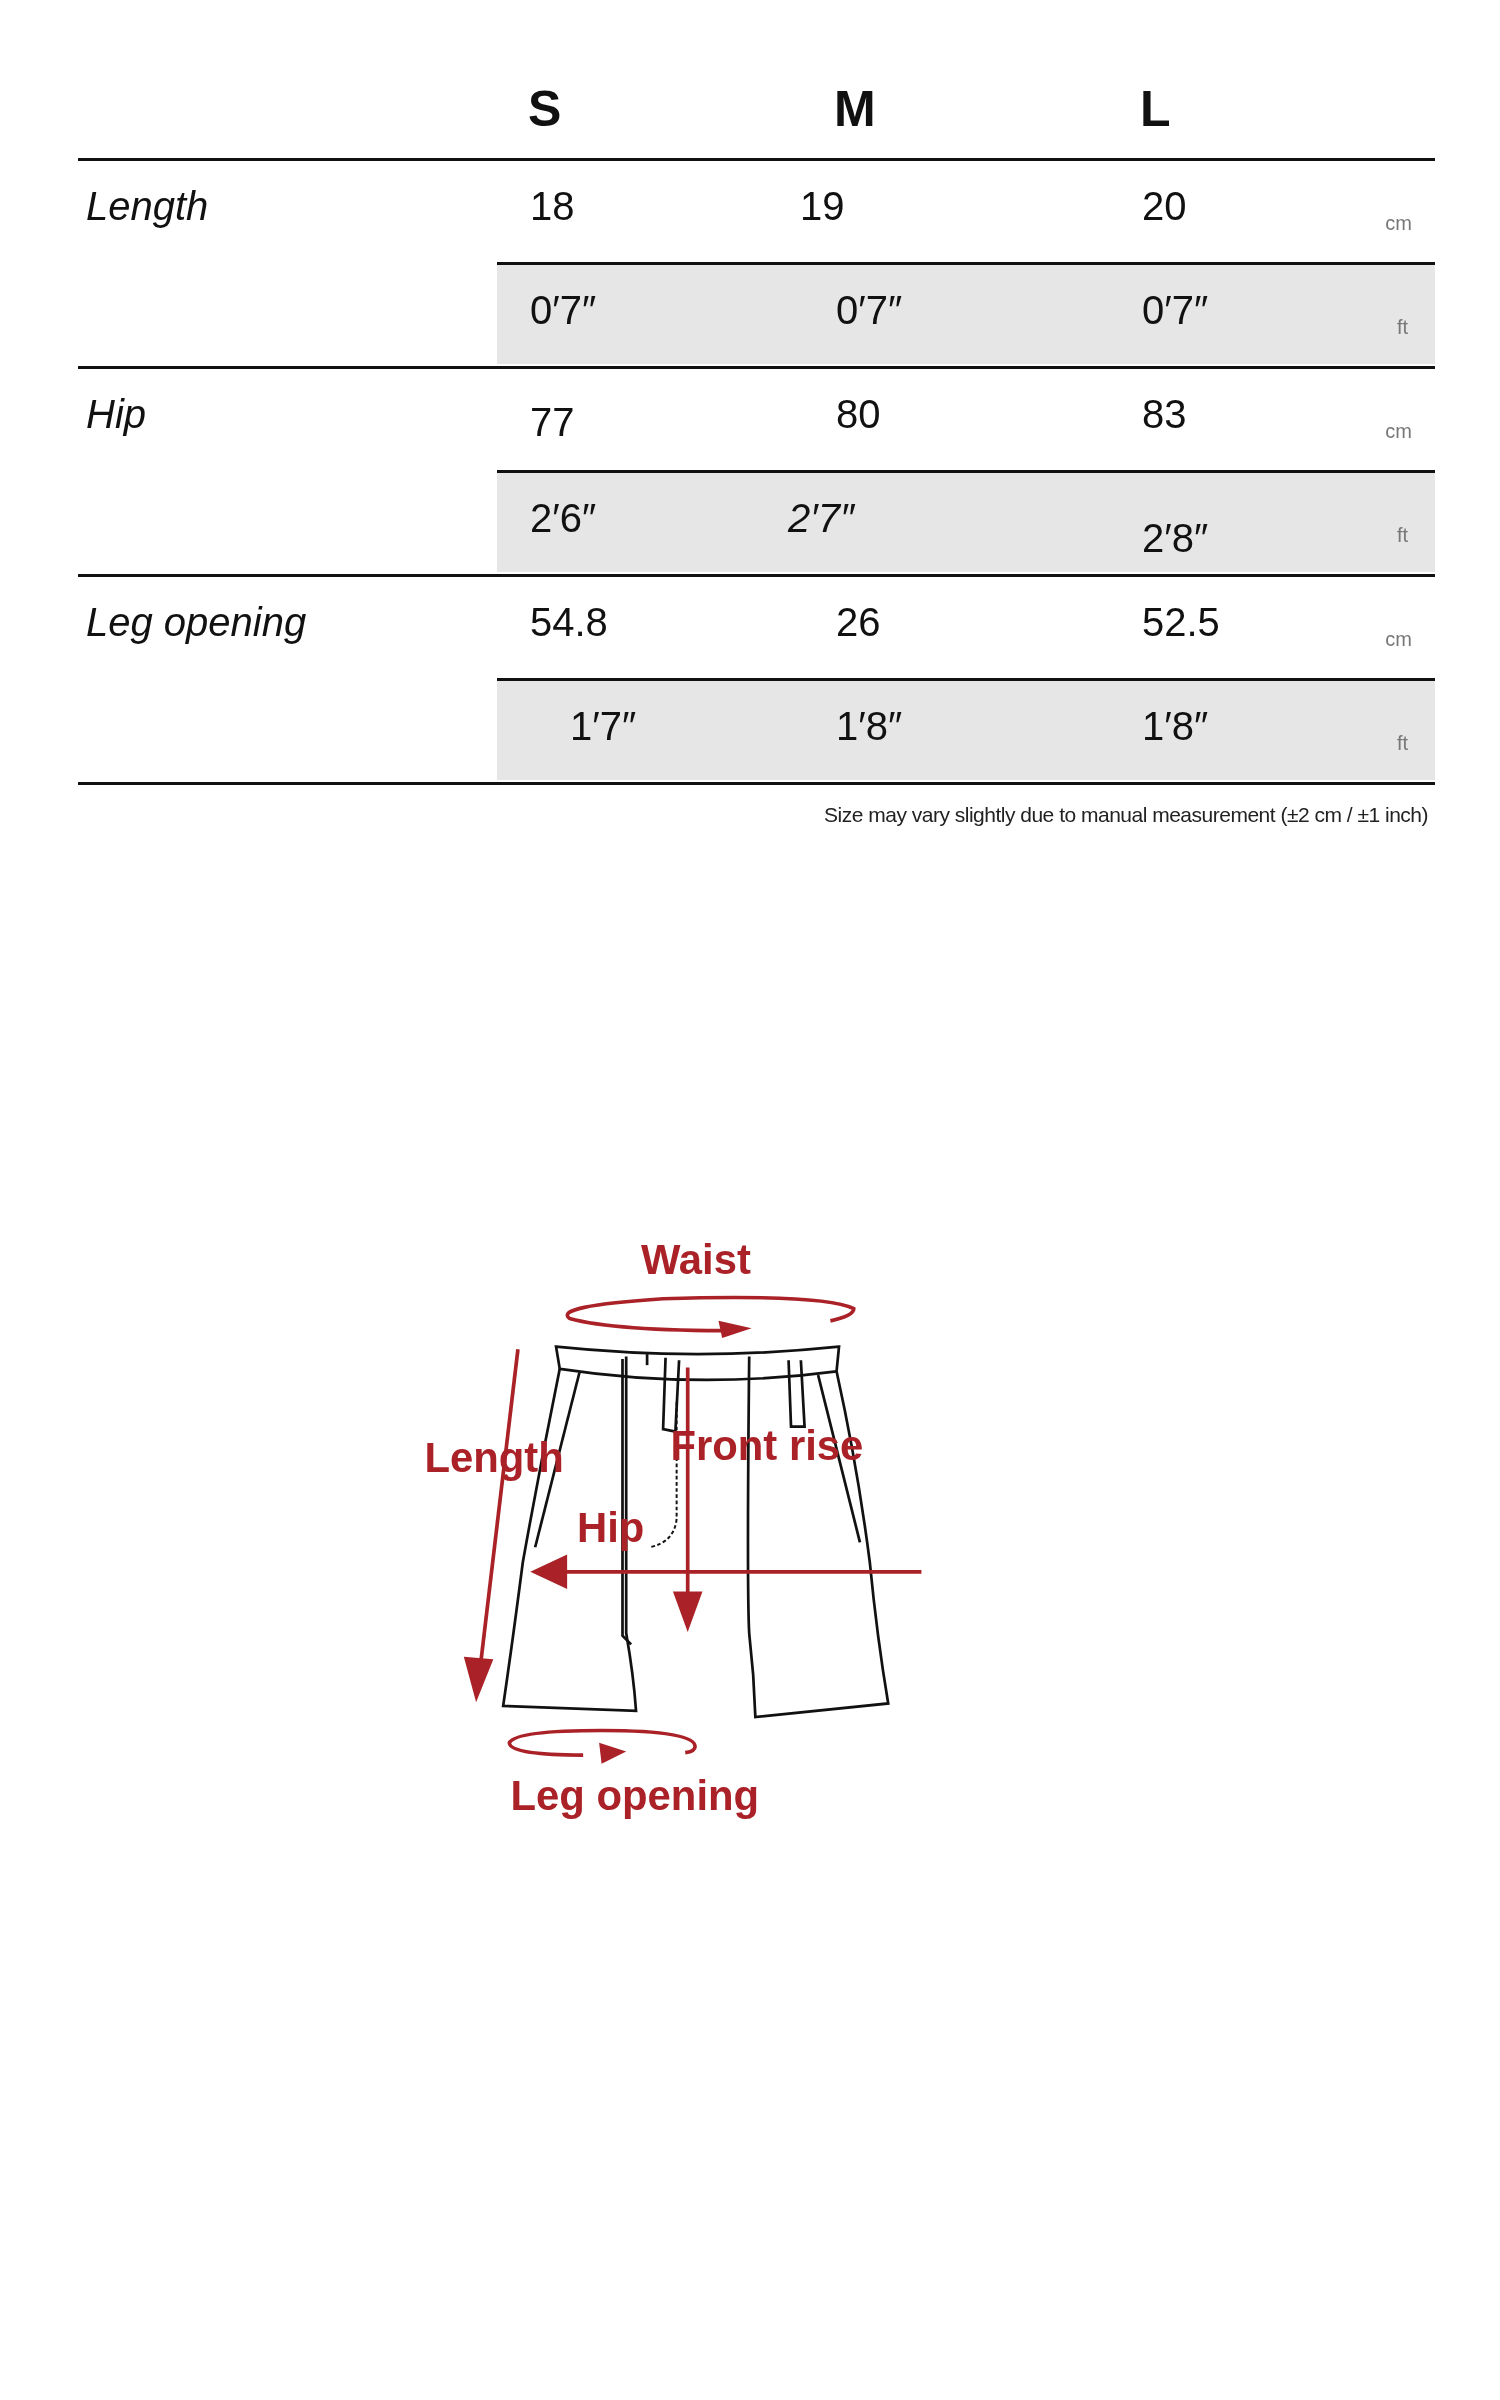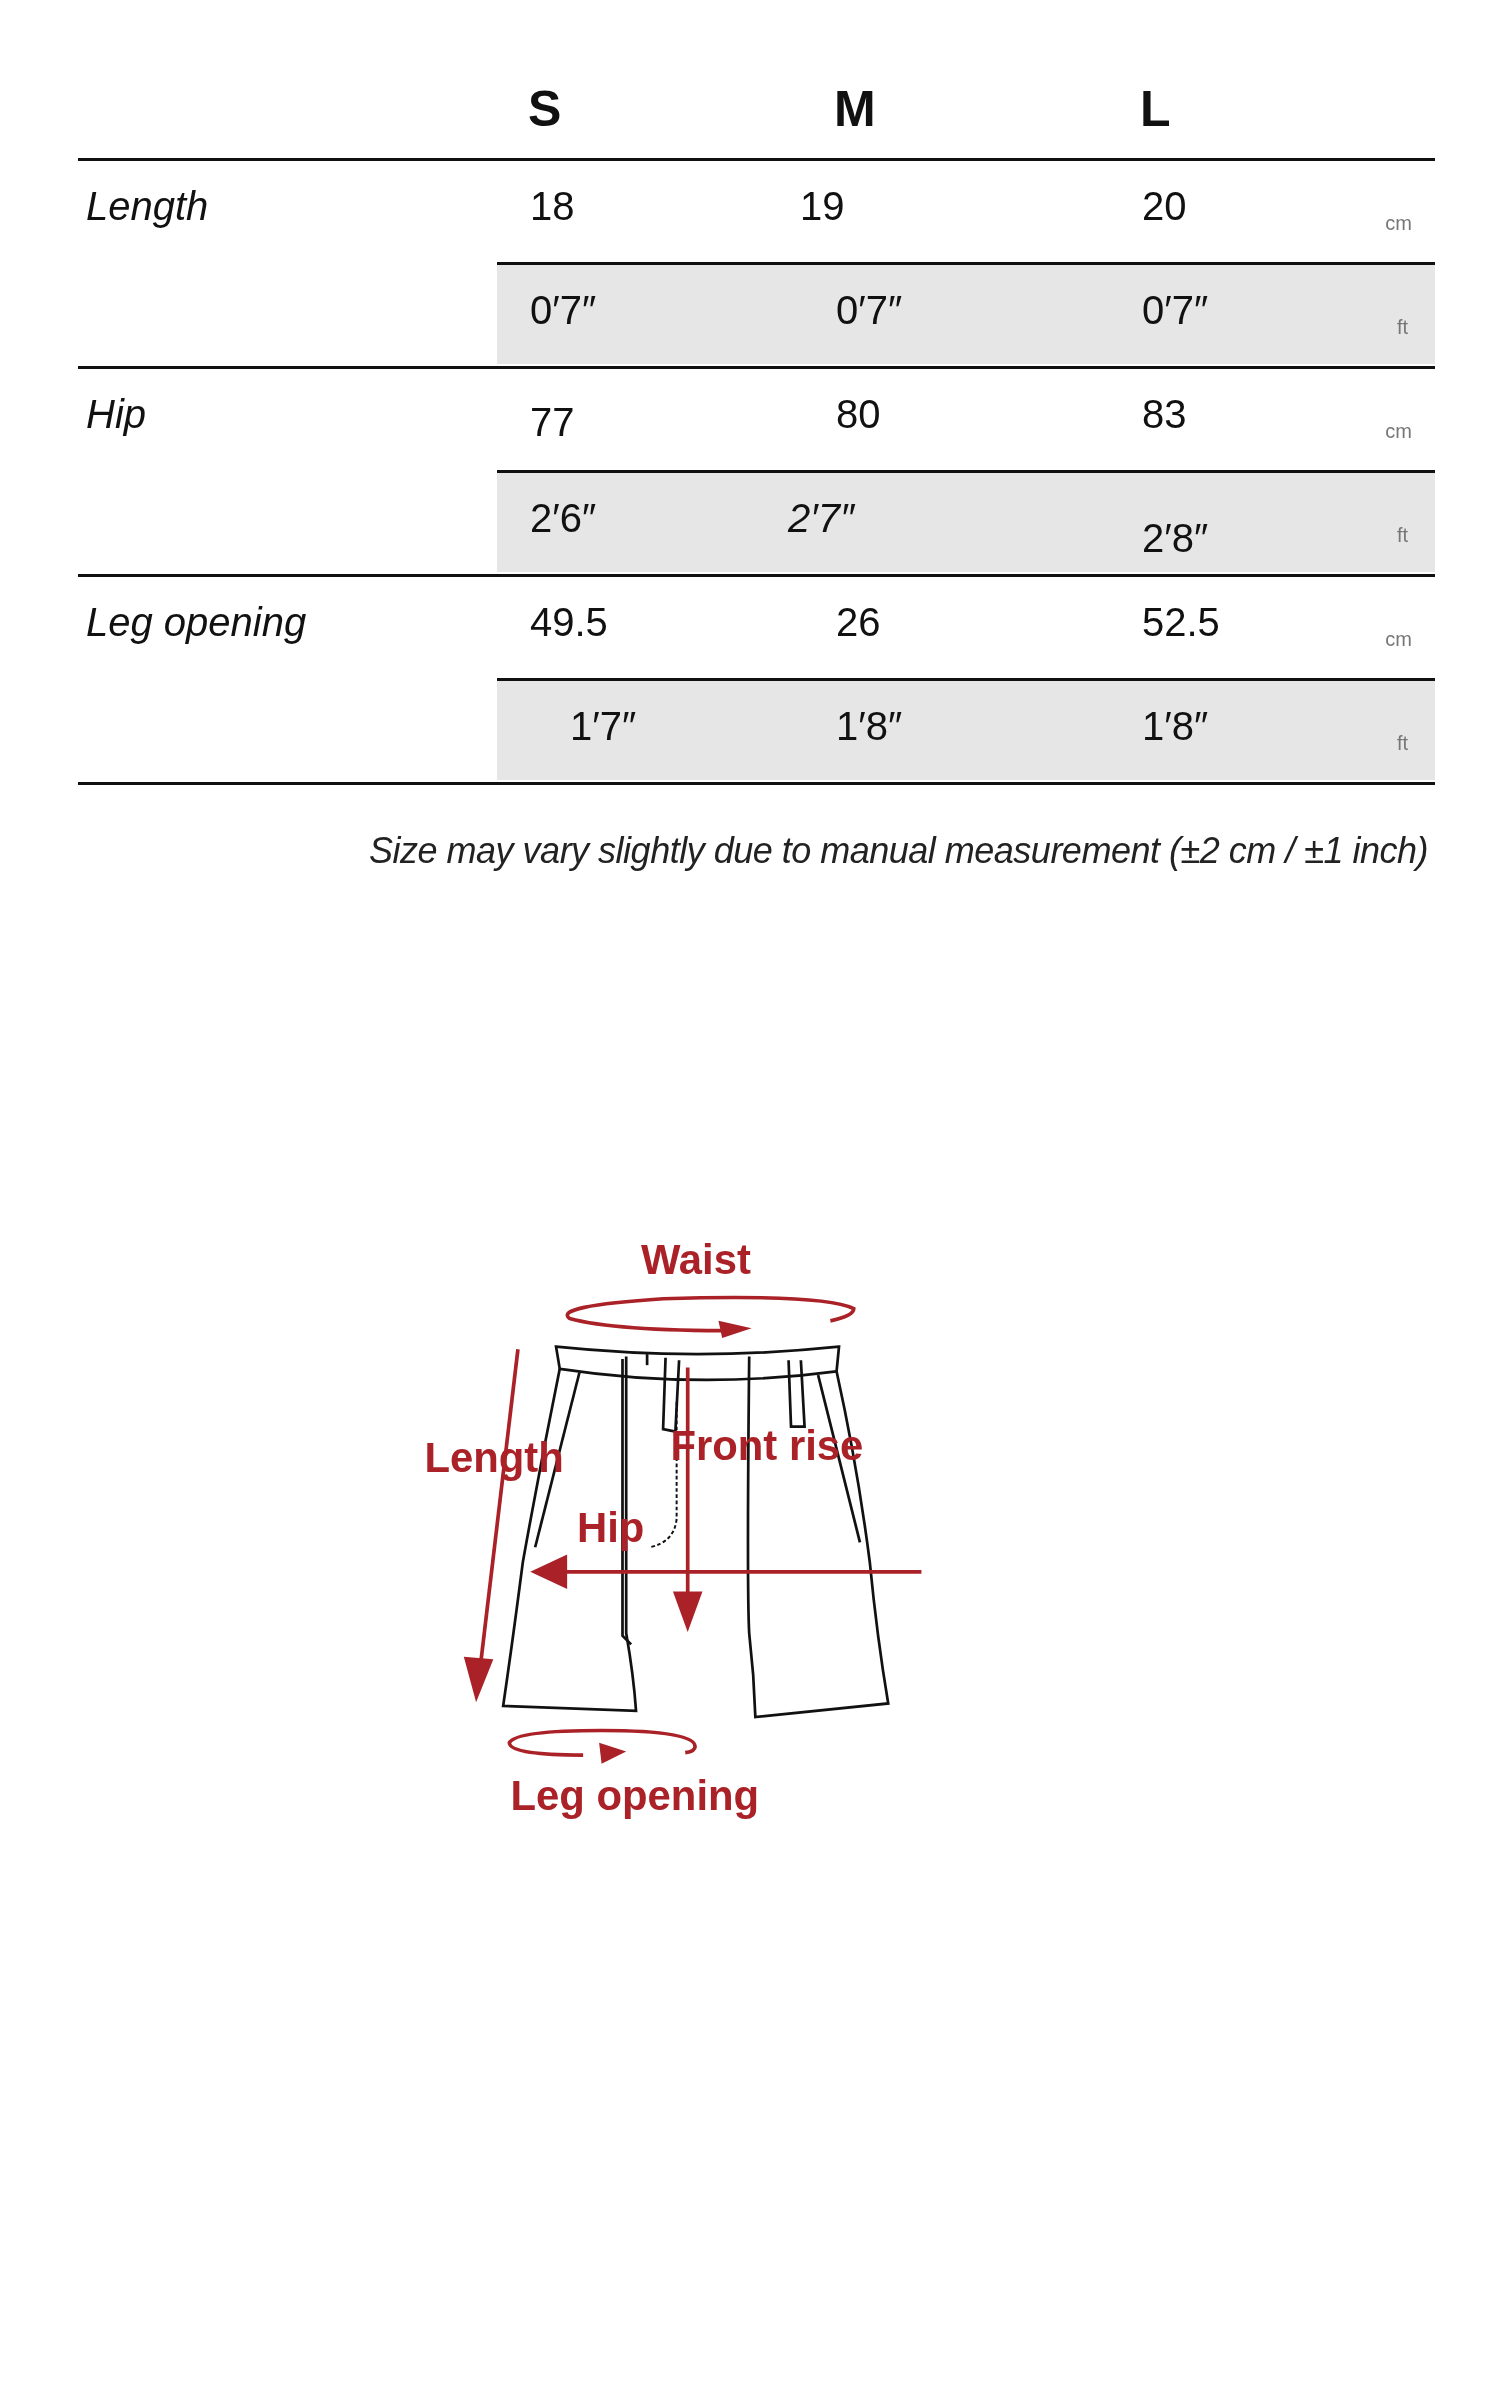--- a/index.html
+++ b/index.html
@@ -3,21 +3,21 @@
 <meta charset="utf-8">
 <style>
   html,body{margin:0;padding:0;background:#fff;}
   body{width:1500px;height:2400px;position:relative;overflow:hidden;font-family:"Liberation Sans",sans-serif;color:#111;}
   .hdr{position:absolute;top:80px;font-weight:bold;font-size:50px;}
   .rule{position:absolute;height:3px;background:#111;}
   .gray{position:absolute;background:#e6e6e6;}
   .label{position:absolute;left:86px;font-style:italic;font-size:40px;}
   .val{position:absolute;font-size:40px;}
   .unit{position:absolute;right:88px;font-size:20px;color:#777;}
-  .note{position:absolute;right:72px;top:830px;font-style:italic;font-size:36px;color:#222;letter-spacing:-0.5px;}
+  .note{position:absolute;right:72px;top:803px;font-size:21px;color:#222;letter-spacing:-0.5px;}
   .diag{position:absolute;left:380px;top:1220px;width:640px;height:620px;}
   .dlbl{font-family:"Liberation Sans",sans-serif;font-weight:bold;fill:#aa2227;font-size:34px;}
 </style>
 </head>
 <body>
 
 <div class="hdr" style="left:528px;">S</div>
 <div class="hdr" style="left:834px;">M</div>
 <div class="hdr" style="left:1140px;">L</div>
 
@@ -47,21 +47,21 @@
 <div class="val" style="left:530px;top:392px;margin-top:8px;">77</div>
 <div class="val" style="left:836px;top:392px;">80</div>
 <div class="val" style="left:1142px;top:392px;">83</div>
 <div class="unit" style="top:420px;">cm</div>
 <div class="val" style="left:530px;top:496px;">2′6″</div>
 <div class="val" style="left:788px;top:496px;font-style:italic;">2′7″</div>
 <div class="val" style="left:1142px;top:516px;">2′8″</div>
 <div class="unit" style="top:524px;right:92px;">ft</div>
 
 <div class="label" style="top:600px;">Leg opening</div>
-<div class="val" style="left:530px;top:600px;">49.5</div>
+<div class="val" style="left:530px;top:600px;">54.8</div>
 <div class="val" style="left:836px;top:600px;">26</div>
 <div class="val" style="left:1142px;top:600px;">52.5</div>
 <div class="unit" style="top:628px;">cm</div>
 <div class="val" style="left:530px;top:704px;margin-left:40px;">1′7″</div>
 <div class="val" style="left:836px;top:704px;">1′8″</div>
 <div class="val" style="left:1142px;top:704px;">1′8″</div>
 <div class="unit" style="top:732px;right:92px;">ft</div>
 
 <div class="note">Size may vary slightly due to manual measurement (±2 cm / ±1 inch)</div>
 

